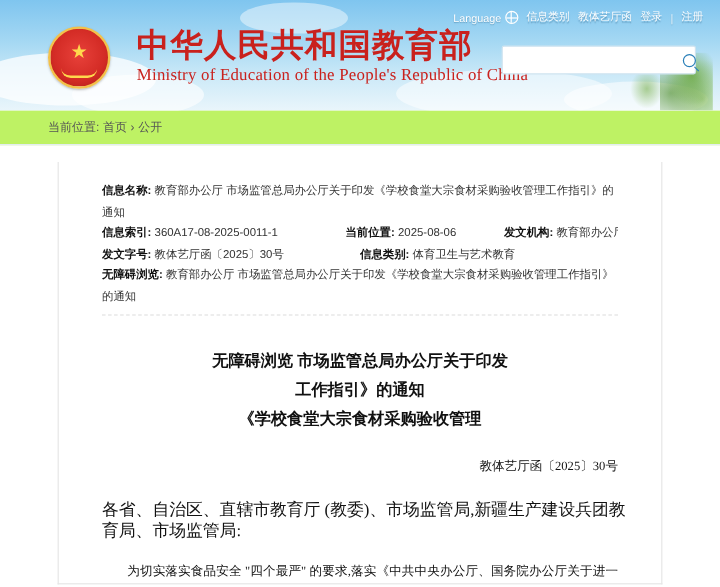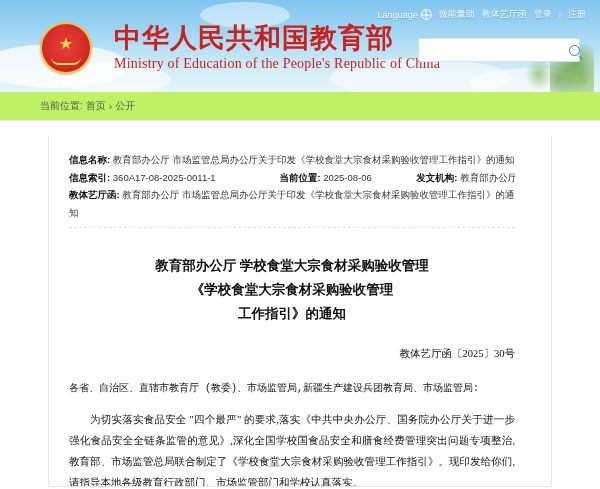--- a/index.html
+++ b/index.html
@@ -219,21 +219,21 @@
   }
   .crumb a { color: #555; text-decoration: none; }
 
   
   .doc {
     margin: 14px 48px 0 48px;
     background: #fff;
     border: 1px solid #e6e6e6;
     border-top: none;
     box-shadow: 0 0 0 rgba(0,0,0,0);
-    padding: 16px 22px 0 6px;
+    padding: 16px 22px 0 22px;
     height: 352px;
     box-sizing: border-box;
     overflow: hidden;
   }
 
   .meta {
     font-size: 9.5px;
     color: #222;
     line-height: 1.85;
     font-family: "Liberation Sans", sans-serif;
@@ -268,25 +268,25 @@
   .doc-number {
     text-align: right;
     font-size: 10.5px;
     color: #111;
     margin-top: 22px;
     padding-right: 14px;
     font-family: "Liberation Serif", serif;
   }
 
   .doc-salutation {
-    font-size: 10px;
+    font-size: 14px;
     color: #111;
     margin-top: 20px;
     padding-left: 14px;
-    font-family: Liberation Mono, monospace;
+    font-family: Liberation Serif, serif;
   }
 
   .doc-para {
     font-size: 10.5px;
     color: #111;
     line-height: 2.0;
     margin-top: 14px;
     text-align: justify;
     text-indent: 21px;
     padding: 0 14px;
@@ -305,21 +305,21 @@
     <div class="cloud c4"></div>
     <div class="cloud c5"></div>
     <div class="leaf"></div>
     <div class="leaf2"></div>
 
     <div class="topbar">
       <span class="lang">
         <span>Language</span>
         <span class="globe"></span>
       </span>
-      <a href="#">微能量助</a>
+      <a href="#">信息类别</a>
       <a href="#">教体艺厅函</a>
       <a href="#">登录</a>
       <span class="sep">|</span>
       <a href="#">注册</a>
     </div>
 
     <div class="brand">
       <div class="emblem"></div>
       <div class="brand-text">
         <div class="cn">中华人民共和国教育部</div>
@@ -361,33 +361,41 @@
         <div class="meta-cell w2">
           <span class="meta-lbl">当前位置:</span>
           <span class="meta-val">2025-08-06</span>
         </div>
         <div class="meta-cell">
           <span class="meta-lbl">发文机构:</span>
           <span class="meta-val">教育部办公厅</span>
         </div>
       </div>
       <div class="meta-row">
+        <div class="meta-cell w1">
+          <span class="meta-lbl">发文字号:</span>
+          <span class="meta-val">教体艺厅函〔2025〕30号</span>
+        </div>
+        <div class="meta-cell">
+          <span class="meta-lbl">信息类别:</span>
+          <span class="meta-val">体育卫生与艺术教育</span>
+        </div>
       </div>
       <div class="meta-row full">
         <div class="meta-cell">
-          <span class="meta-lbl">教体艺厅函:</span>
+          <span class="meta-lbl">无障碍浏览:</span>
           <span class="meta-val">教育部办公厅 市场监管总局办公厅关于印发《学校食堂大宗食材采购验收管理工作指引》的通知</span>
         </div>
       </div>
     </div>
 
     <div class="doc-title">
-      <div>教育部办公厅 学校食堂大宗食材采购验收管理</div>
+      <div>无障碍浏览 市场监管总局办公厅关于印发</div>
+      <div>工作指引》的通知</div>
       <div>《学校食堂大宗食材采购验收管理</div>
-      <div>工作指引》的通知</div>
     </div>
 
     <div class="doc-number">教体艺厅函〔2025〕30号</div>
 
     <div class="doc-salutation">各省、自治区、直辖市教育厅 (教委)、市场监管局,新疆生产建设兵团教育局、市场监管局:</div>
 
     <div class="doc-para">为切实落实食品安全 "四个最严" 的要求,落实《中共中央办公厅、国务院办公厅关于进一步强化食品安全全链条监管的意见》,深化全国学校国食品安全和膳食经费管理突出问题专项整治,教育部、市场监管总局联合制定了《学校食堂大宗食材采购验收管理工作指引》。现印发给你们,请指导本地各级教育行政部门、市场监管部门和学校认真落实。</div>
 
   </div>
 

